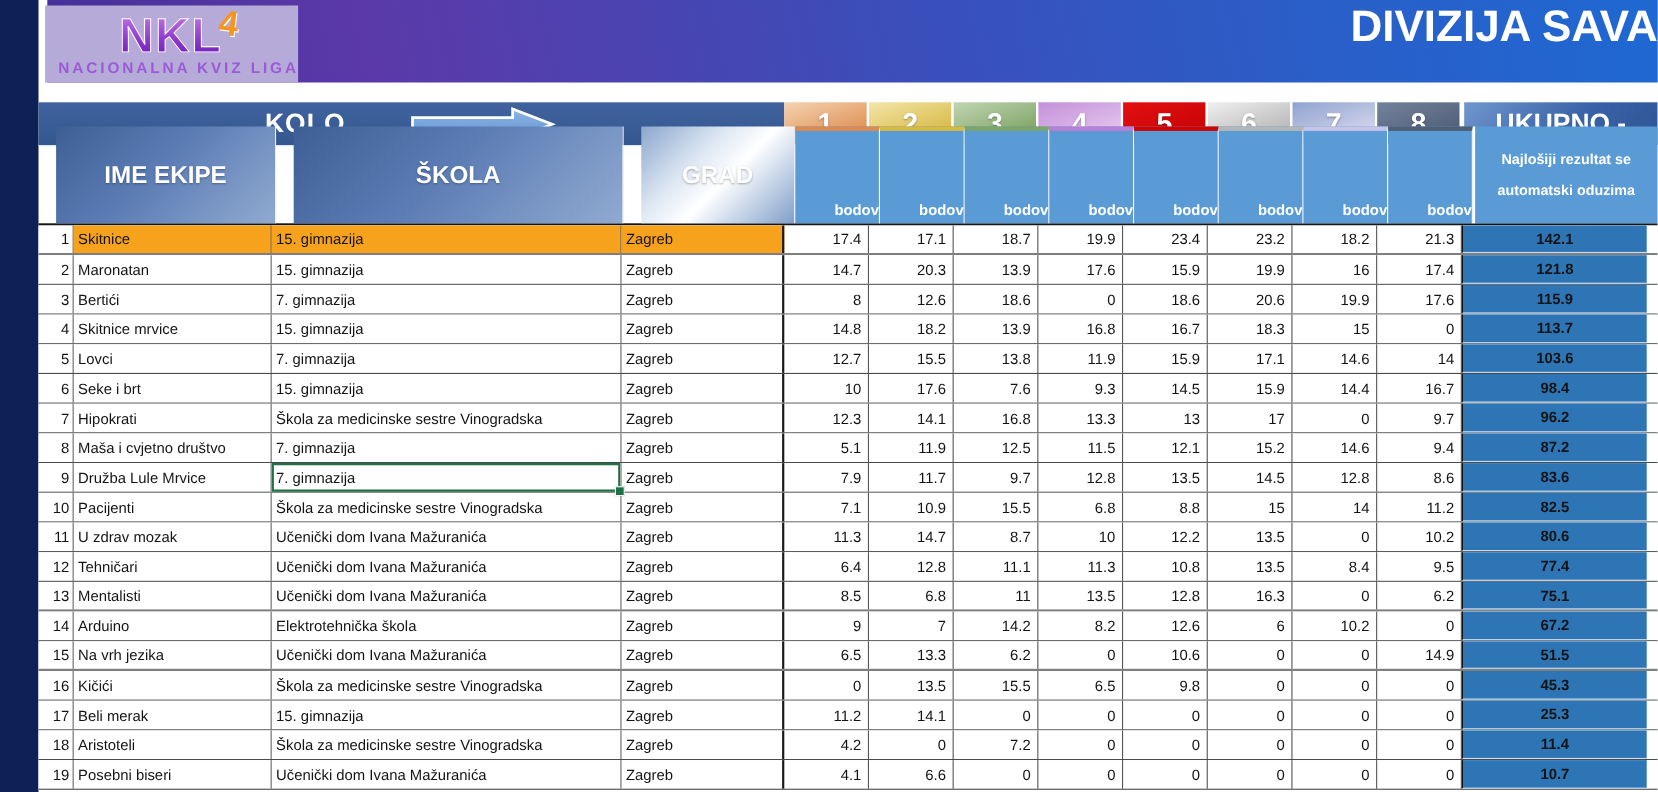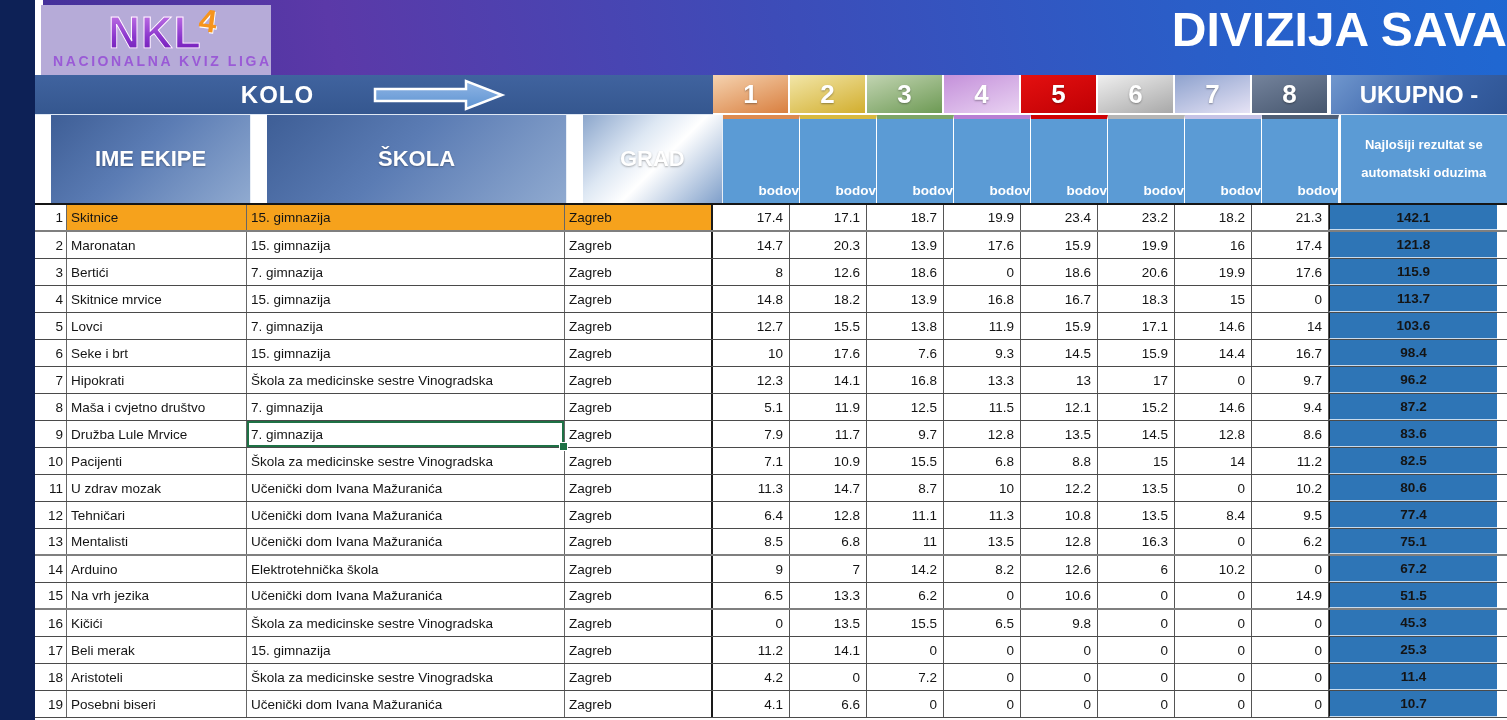--- a/index.html
+++ b/index.html
@@ -5,36 +5,36 @@
   * { margin:0; padding:0; box-sizing:border-box; }
   html,body { width:1507px; height:720px; overflow:hidden; background:#fff;
               font-family:"Liberation Sans", sans-serif; }
   .sheet { position:relative; width:1507px; height:720px; background:#fff; }
 
   .left-stripe { position:absolute; left:0; top:0; width:35px; height:720px; background:#0d2156; }
 
   
   .banner { position:absolute; left:43px; top:0; width:1472px; height:75px;
             background:linear-gradient(78deg,#44309a 0%,#5b39a8 20%,#3d4cb8 50%,#2a5ec8 78%,#1f68d2 100%); }
-  .title { position:absolute; top:2px; right:8px; font-size:48px; font-weight:bold; color:#fff; letter-spacing:0; }
+  .title { position:absolute; top:2px; right:8px; font-size:40px; font-weight:bold; color:#fff; letter-spacing:0; }
   .logo { position:absolute; left:-2px; top:5px; width:230px; height:70px; background:#b6abd8;
           display:flex; align-items:center; padding:3px 6px 3px 8px; }
   .logo-text { display:flex; flex-direction:column; align-items:center; margin-left:4px; }
   .nkl-line { display:flex; align-items:flex-start; line-height:1; }
   .nkl { font-size:44px; font-weight:800; letter-spacing:1px;
          background:linear-gradient(180deg,#c77ae8 0%,#8a35cc 60%,#6d17b4 100%);
          -webkit-background-clip:text; background-clip:text; color:transparent;
          -webkit-text-stroke:1px #ffffff; }
   .four { font-size:32px; font-weight:800; color:#f6941e; transform:translateY(-6px) rotate(7deg);
           margin-left:-3px; text-shadow:1px 1px 0 #fff; }
   .logo-sub { font-size:14px; font-weight:bold; letter-spacing:2.6px; color:#9a5ad6;
               margin-top:-2px; white-space:nowrap; }
 
   
-  .kolo-row { position:absolute; left:35px; top:75px; width:1472px; height:40px; display:flex; }
+  .kolo-row { position:absolute; left:35px; top:93px; width:1472px; height:40px; display:flex; }
   .kolo-cell { width:678px; height:40px; background:linear-gradient(180deg,#40639f,#35578f);
                display:flex; align-items:center; justify-content:center;
                color:#fff; font-weight:bold; font-size:24px; letter-spacing:1px; border-bottom:1px solid #dfe8f4; }
   .kolo-arrow { margin-left:58px; }
   .round-cells { display:flex; }
   .round-cell { width:77px; height:40px; display:flex; align-items:center; justify-content:center;
                 color:#fff; font-weight:bold; font-size:26px; text-shadow:0 1px 2px rgba(0,0,0,.35);
                 border-right:2px solid #fff; border-bottom:2px solid #fff; }
   .ukupno-cell { width:178px; height:40px; background:linear-gradient(135deg,#7097ce 0%,#3a63a8 55%,#2e5493 100%);
                  color:#fff; font-weight:bold; font-size:24px; display:flex; align-items:center;

